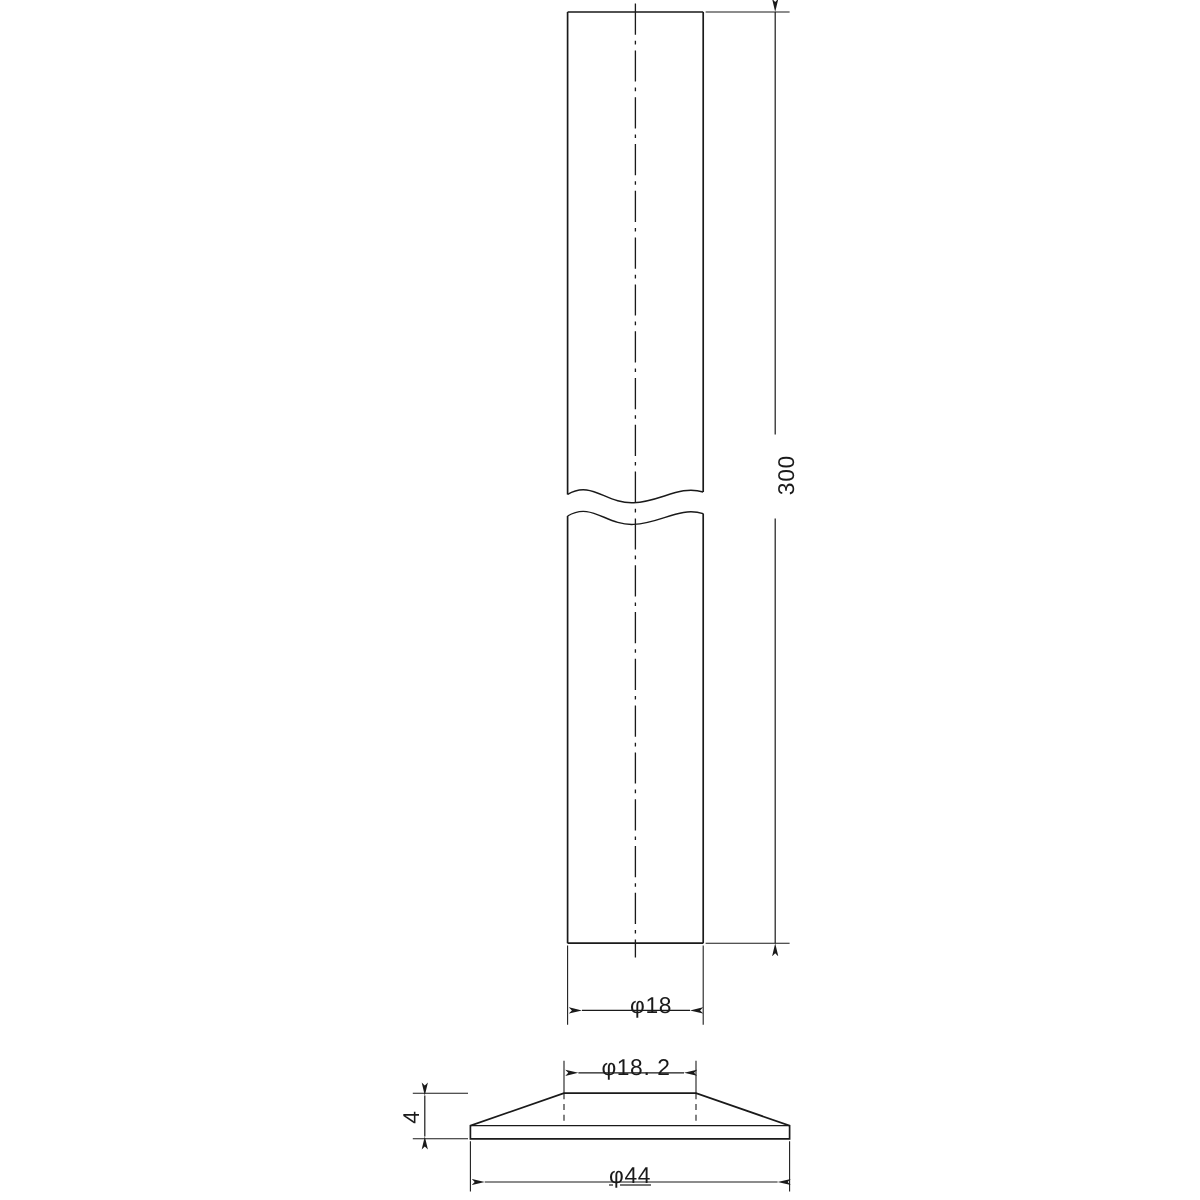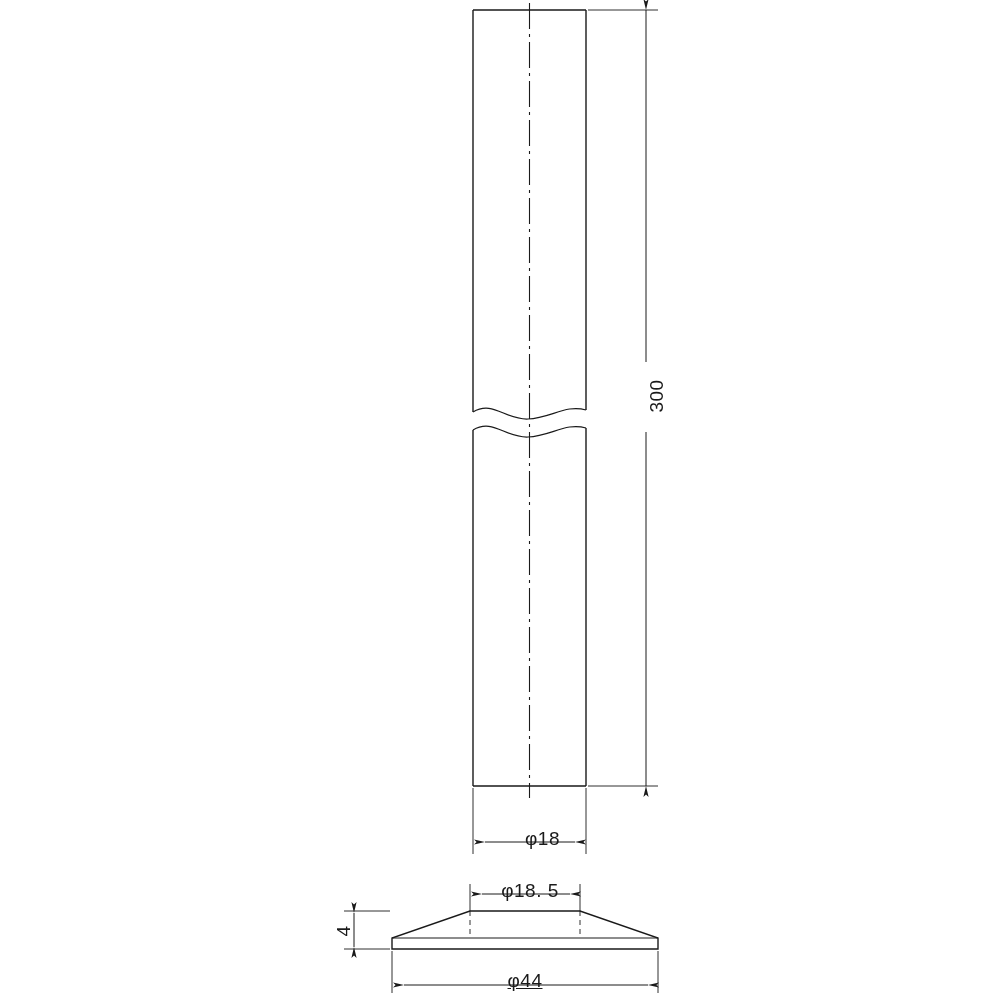--- a/index.html
+++ b/index.html
@@ -103,19 +103,19 @@
       <line x1="390" y1="911" x2="344" y2="911" stroke="#1a1a1a" stroke-width="0.9"></line>
       <line x1="390" y1="949" x2="344" y2="949" stroke="#1a1a1a" stroke-width="0.9"></line>
       <line x1="354" y1="913" x2="354" y2="947" stroke="#1a1a1a" stroke-width="1" marker-start="url(#arrowStart)" marker-end="url(#arrowEnd)"></line>
     </g>
   </svg>
 
   <div class="dim-label rot" style="left:627px; top:385px; width:60px; text-align:center;">300</div>
 
   <div class="dim-label" style="left:500px; top:828px; width:60px; text-align:right;">φ18</div>
 
-  <div class="dim-label" style="left:493px; top:880px; width:74px; text-align:center;">φ18. 5</div>
+  <div class="dim-label" style="left:493px; top:880px; width:74px; text-align:center;">φ18. 2</div>
 
   <div class="dim-label" style="left:495px; top:970px; width:60px; text-align:center;text-decoration:underline;">φ44</div>
 
   <div class="dim-label rot" style="left:333px; top:920px; width:22px; text-align:center;">4</div>
 
 </div>
 
 </body></html>

